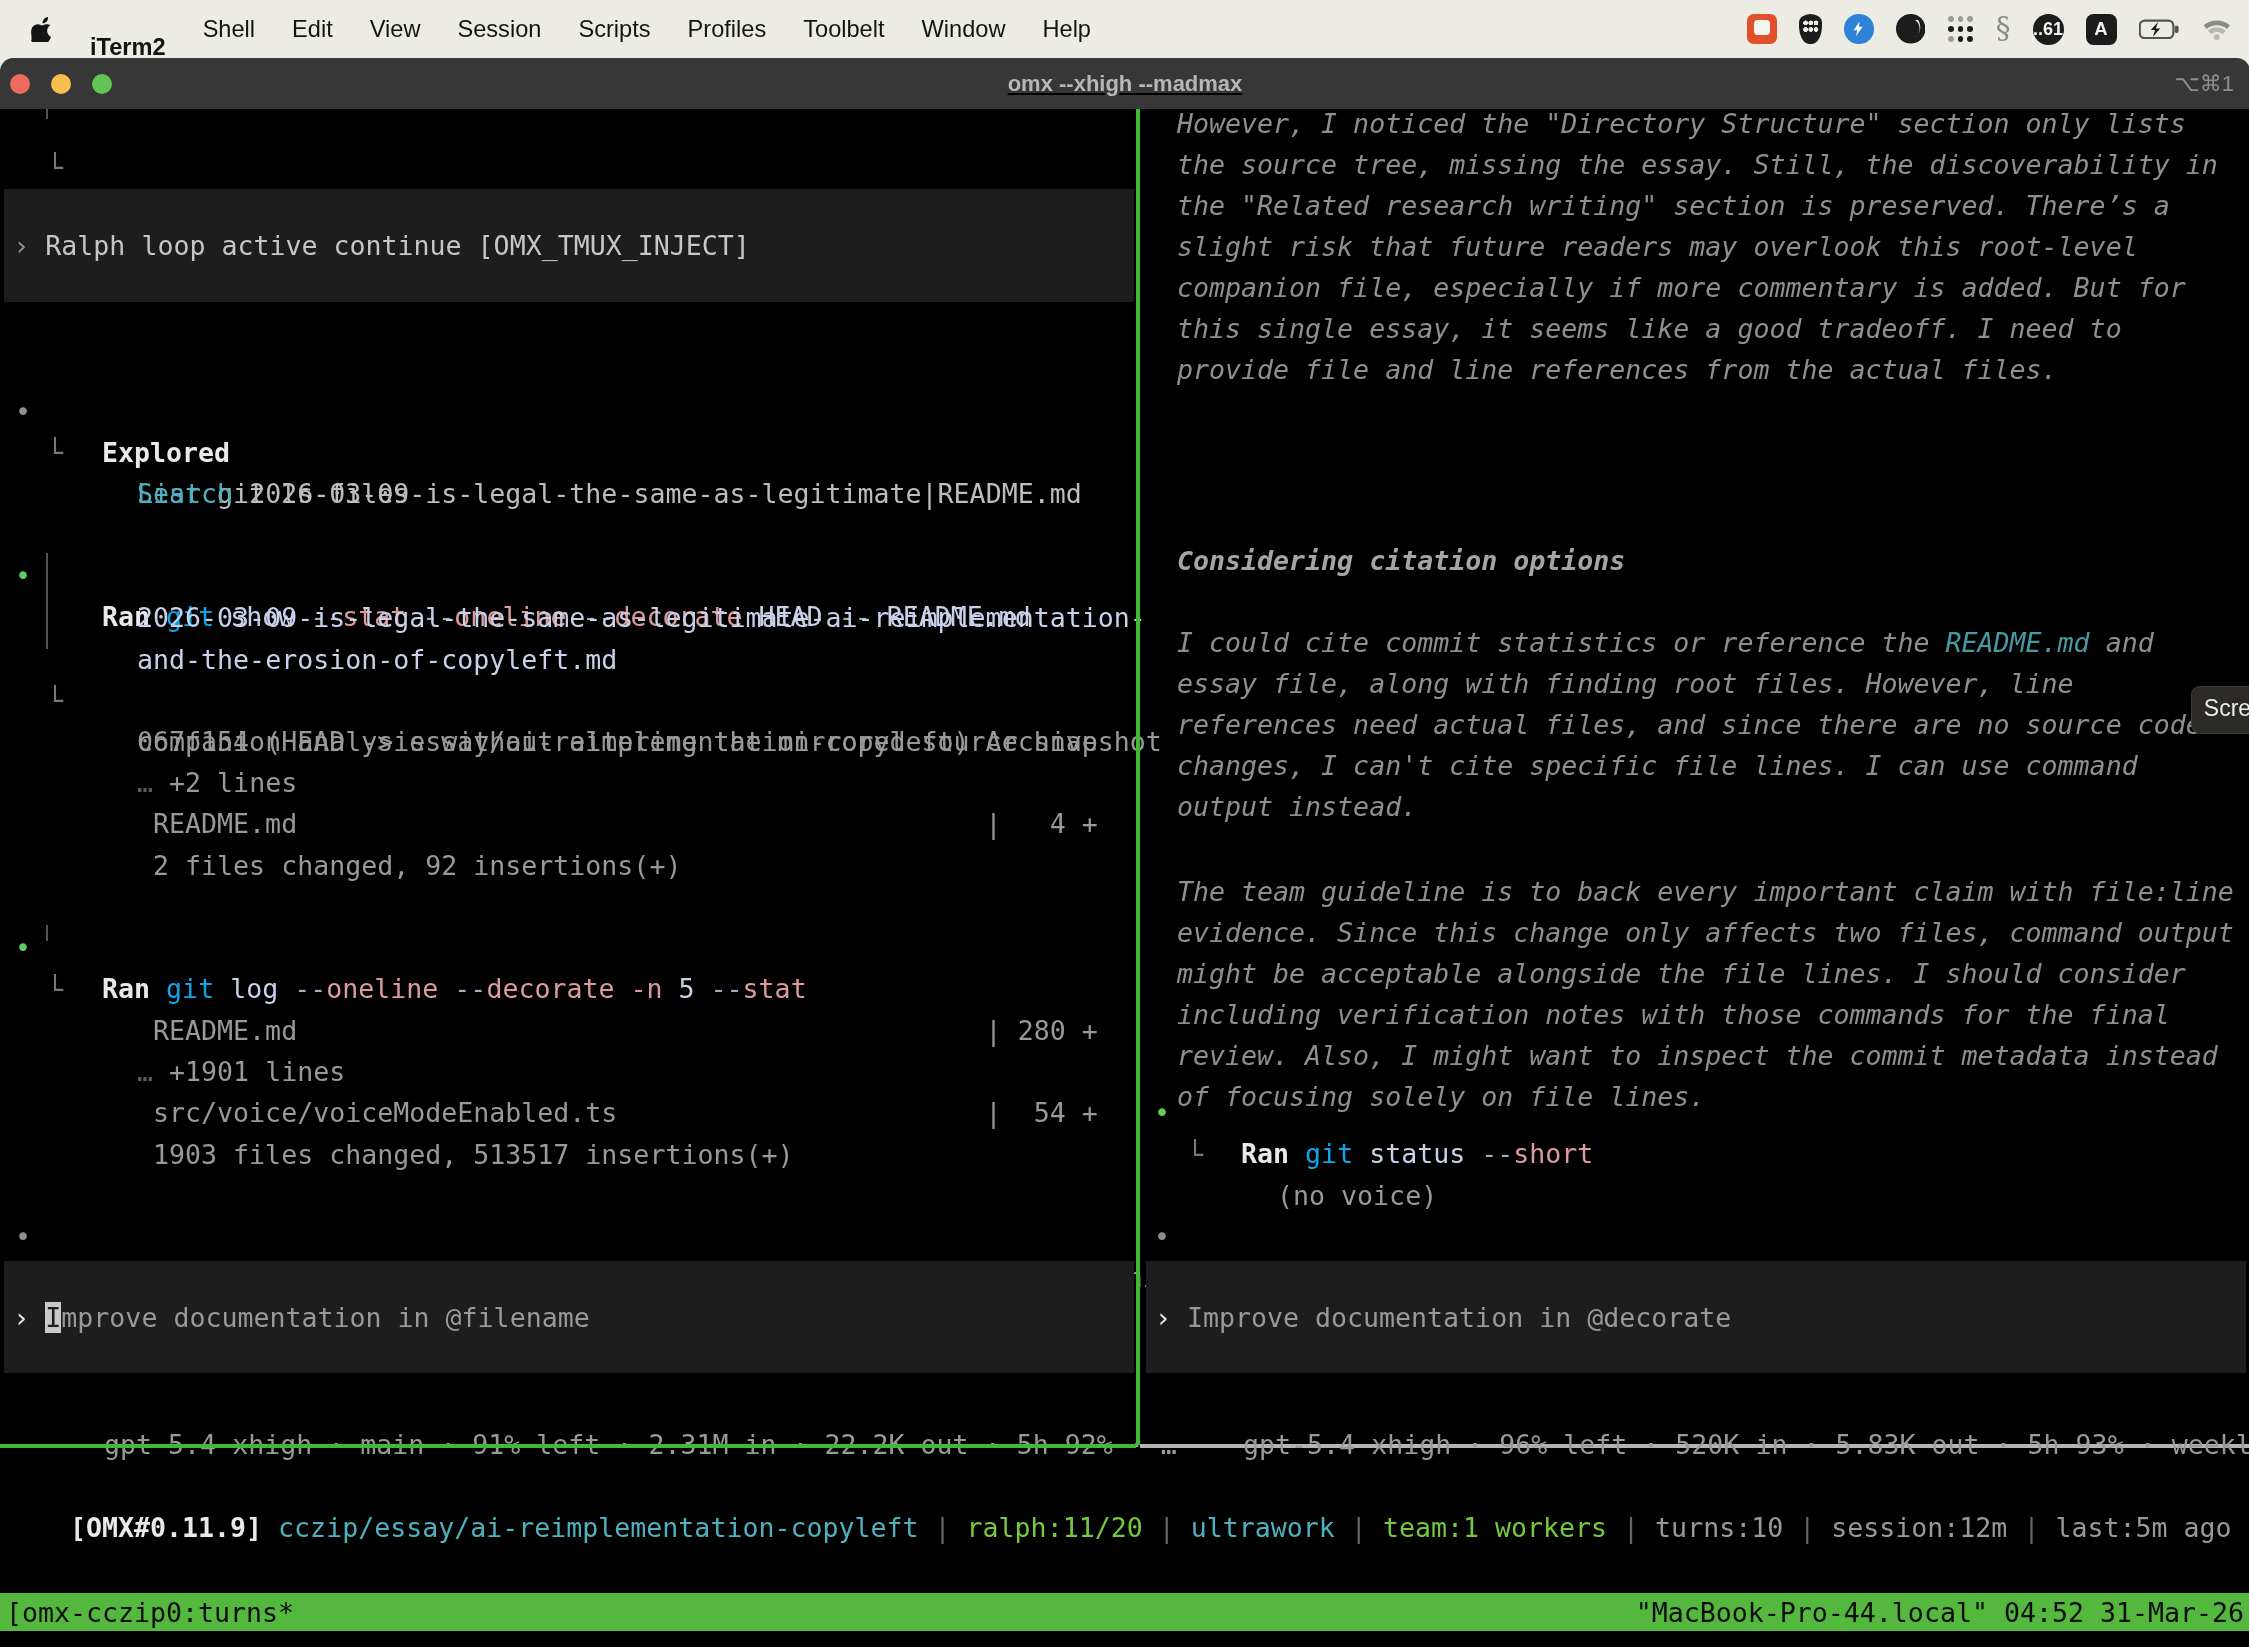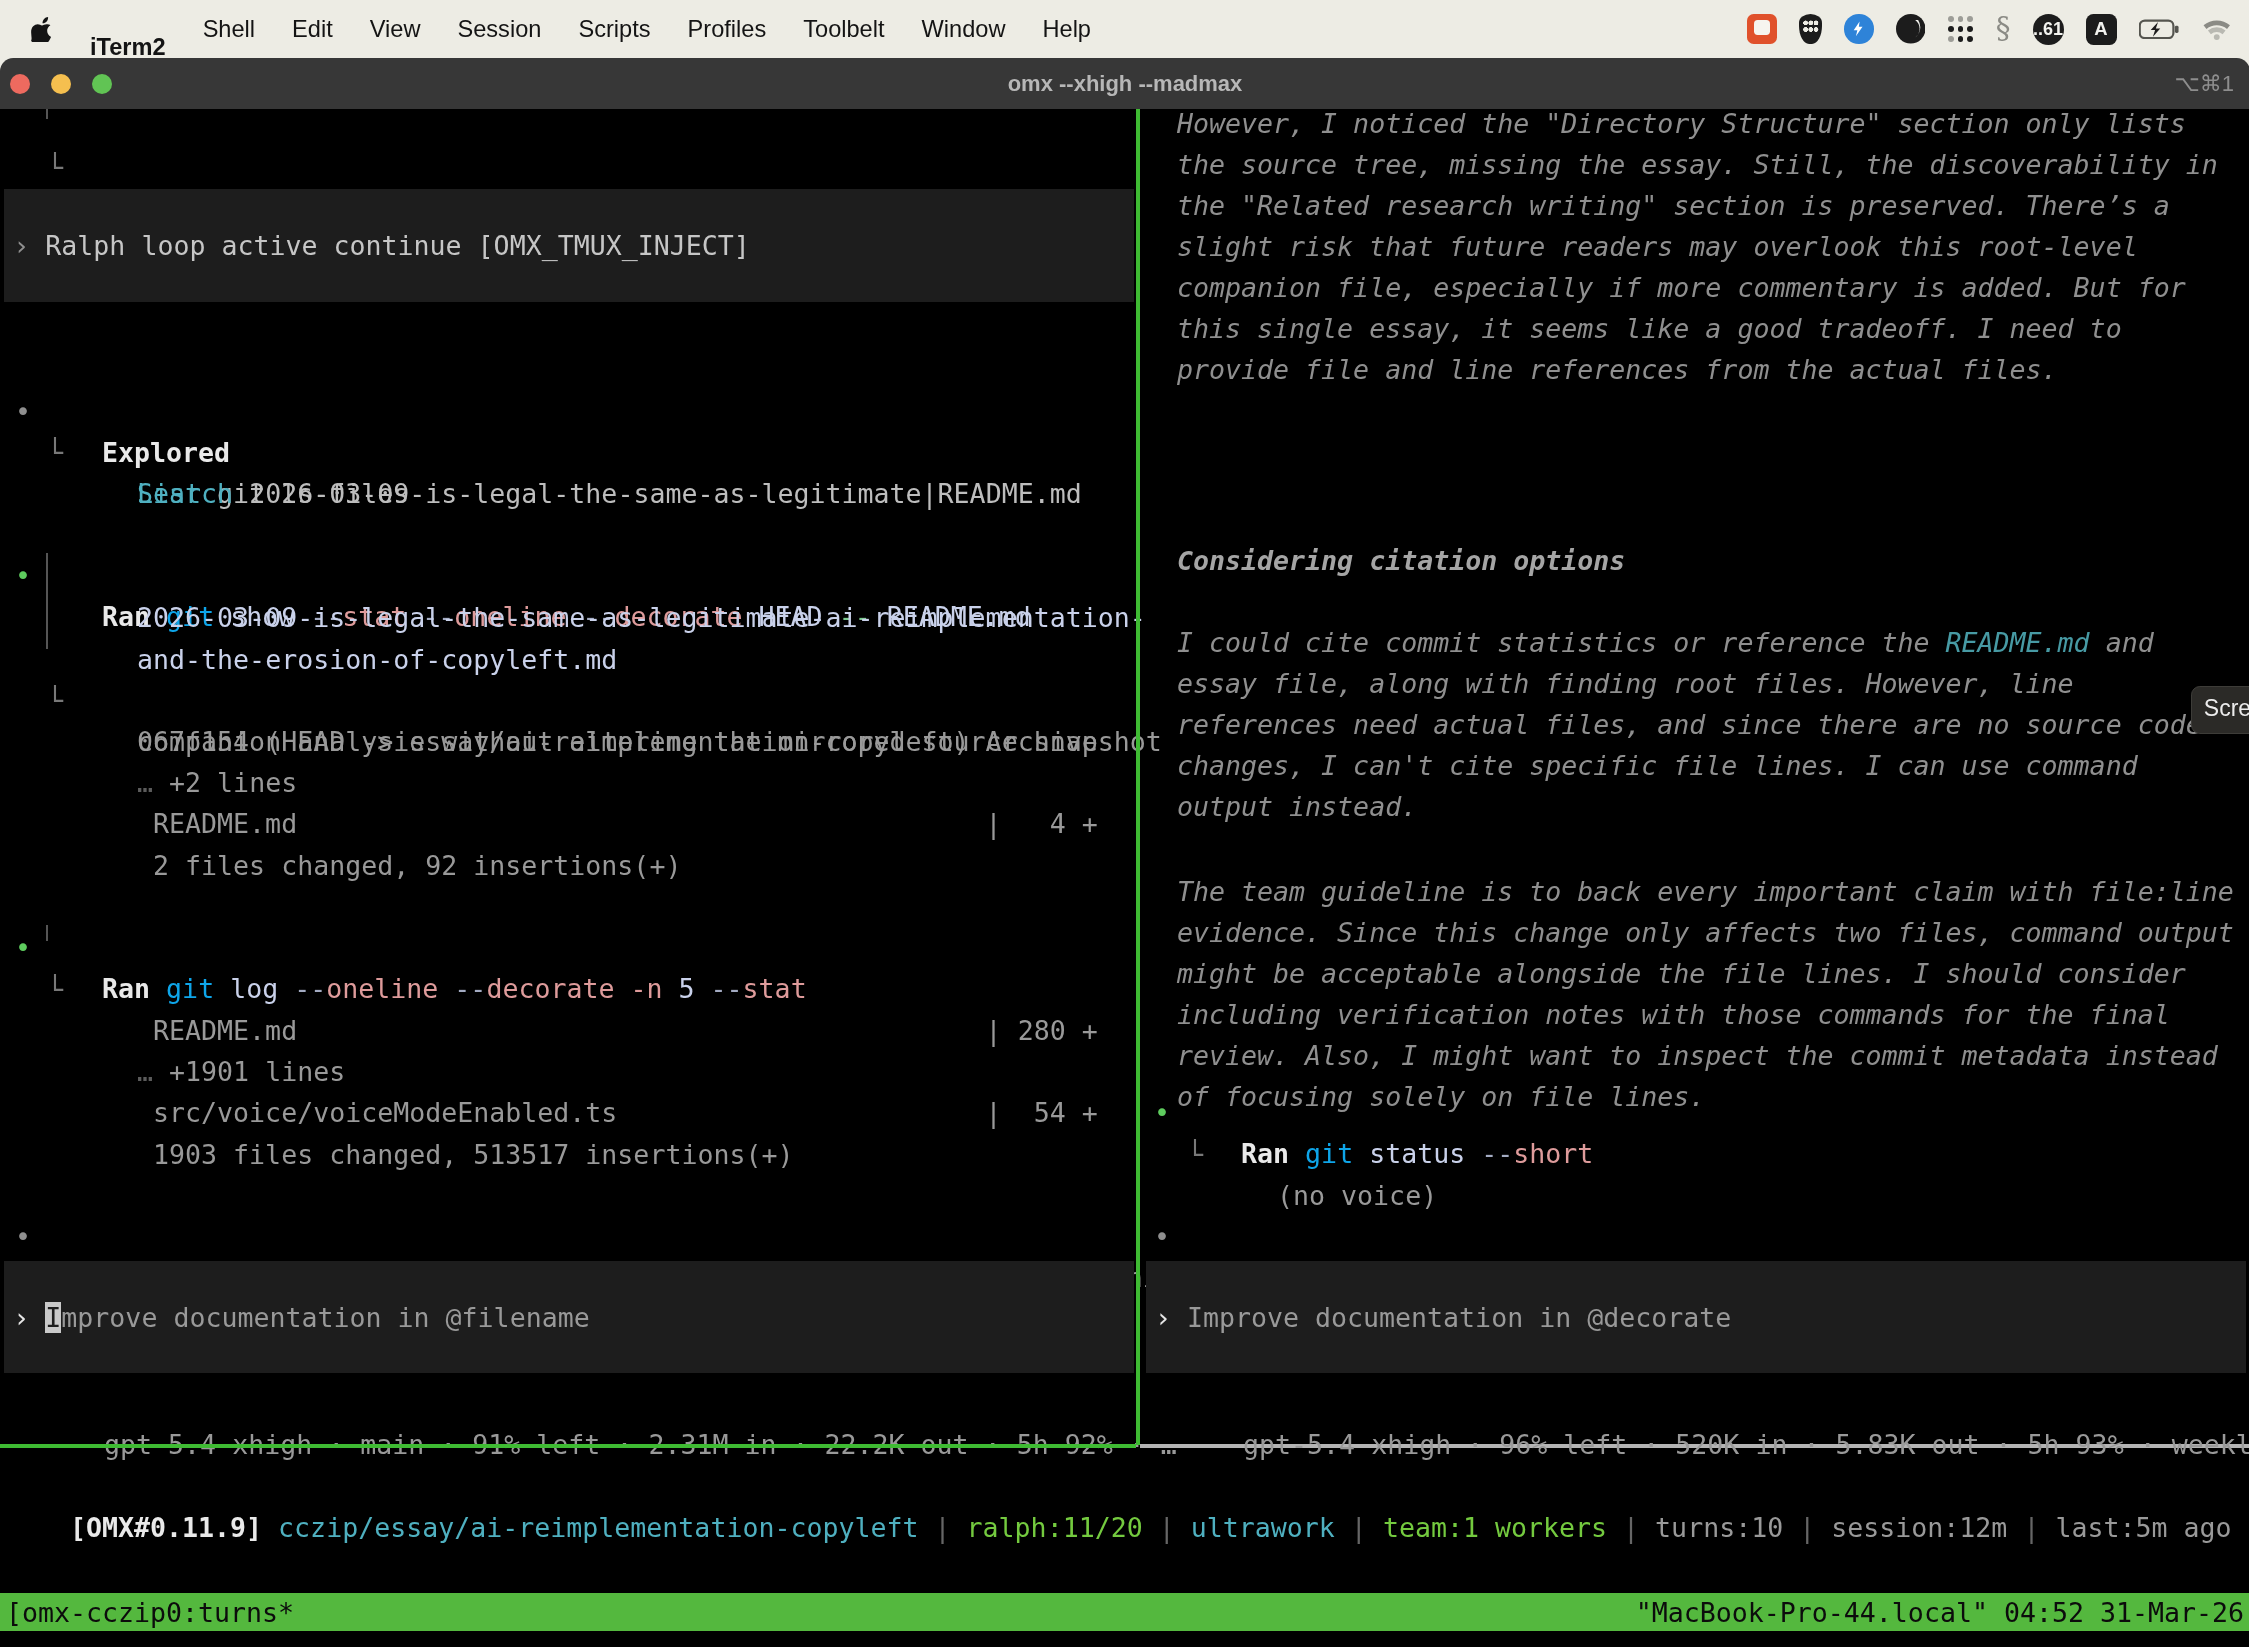--- a/index.html
+++ b/index.html
@@ -35,20 +35,21 @@
   .ic-grid span.lt{background:#9d9d97;}
   .ic-s{font-family:"DejaVu Serif",serif;font-size:29.5px;color:#8b8b85;line-height:29.5px;}
   .ic-61{width:31px;height:31px;border-radius:50%;background:#1c1c1c;color:#f2f2ee;font-size:18px;font-weight:bold;}
   .ic-a{width:31px;height:31px;border-radius:7.4px;background:#1c1c1c;color:#f2f2ee;font-size:18.5px;font-weight:bold;}
   
   .desktop-strip{position:absolute;left:0;top:58px;width:2250px;height:52px;background:#edece4;}
   .titlebar{
     position:absolute;left:0;top:58px;width:2250px;height:52px;background:#373737;
     border-radius:13.3px 13.3px 0 0;display:flex;align-items:center;
     font-family:"Liberation Sans",sans-serif;
+    text-decoration:underline;
   }
   .lights{position:absolute;left:10.3px;top:0;height:52px;display:flex;align-items:center;gap:20.7px;}
   .light{width:20px;height:20px;border-radius:50%;}
   .light.red{background:#ed6a5f;}
   .light.yellow{background:#f5bf4f;}
   .light.green{background:#61c454;}
   .wtitle{margin:0 auto;color:#b7b7b7;font-size:22px;font-weight:bold;}
   .wshortcut{position:absolute;right:16px;color:#8e8e8e;font-size:22px;}
   
   .term{position:absolute;left:0;top:109px;width:2250px;height:1538px;background:#000;}

